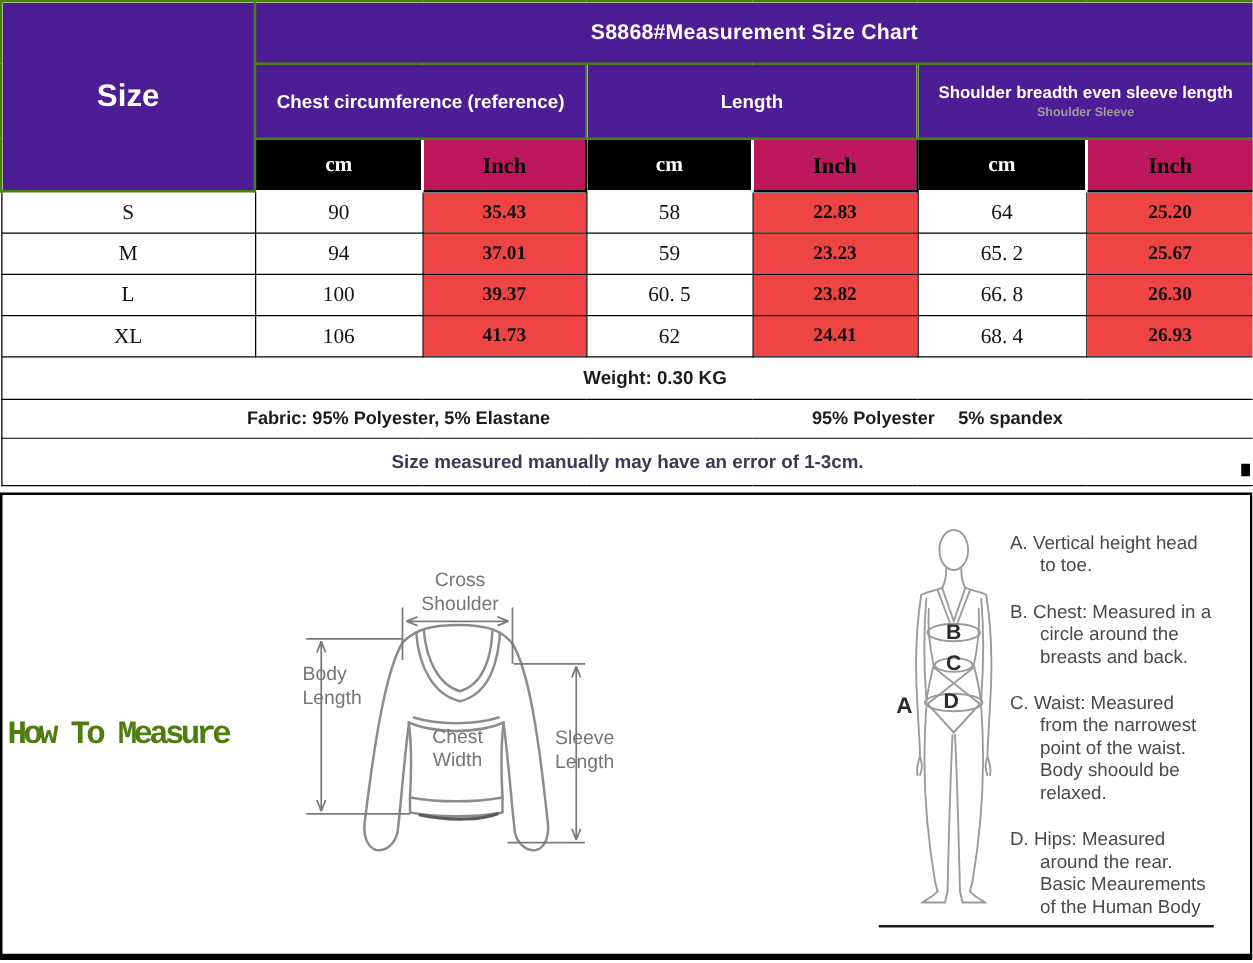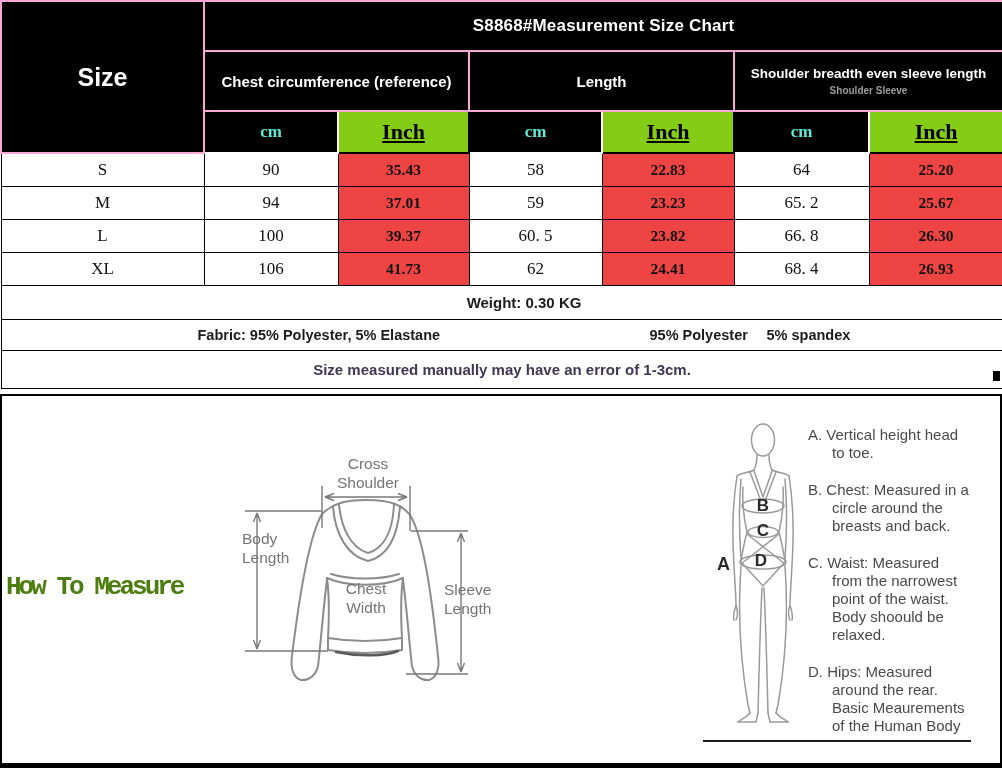--- a/index.html
+++ b/index.html
@@ -10,31 +10,31 @@
   table.size-chart td{padding:0;text-align:center;vertical-align:middle;overflow:hidden;}
 
   .rt{height:50px}
   .rg{height:60px}
   .ru{height:42px}
   .rd{height:33px}
   .rw{height:34px}
   .rf{height:31px}
   .rn{height:38px}
 
-  td.blk{background:#000000;color:#fff;border:2px solid #f9a8d4;}
+  td.blk{background:#4c1d95;color:#fff;border:2px solid #4d7c0f;}
   td.title-cell{font-weight:bold;font-size:17px;letter-spacing:.2px;}
   td.size-cell{font-weight:bold;font-size:25px;}
   td.grp{font-weight:bold;font-size:15px;}
   td.grp .sub{display:block;color:#9c9c9c;font-size:10px;margin-top:4px;font-weight:bold;}
   td.grp-sh{font-size:13.5px;}
 
-  td.unit-cm{background:#000;color:#5eead4;border:2px solid #fff;
+  td.unit-cm{background:#000;color:#ffffff;border:2px solid #fff;
     font-family:"Liberation Serif",serif;font-weight:bold;font-size:17px;}
-  td.unit-in{background:#84cc16;color:#000;border:2px solid #000;
-    font-family:"Liberation Serif",serif;font-weight:bold;font-size:22px;text-decoration:underline;}
+  td.unit-in{background:#be185d;color:#000;border:2px solid #000;
+    font-family:"Liberation Serif",serif;font-weight:bold;font-size:18px;}
 
   td.cell{border:1.5px solid #000;font-family:"Liberation Serif",serif;font-size:17px;color:#111;background:#fff;}
   td.cell.yel{background:#ef4444;font-weight:bold;font-size:15.5px;}
   td.full{border:1.5px solid #000;background:#fff;}
 
   .weight-text{font-weight:bold;font-size:15px;color:#1c1c1c;text-indent:44px;margin-top:40px;}
   td.fabric-cell{position:relative;}
   .fab{position:absolute;top:7px;font-weight:bold;font-size:14.5px;color:#1c1c1c;white-space:nowrap;}
   .fab.f1{left:196px;}
   .fab.f2{left:648px;}

